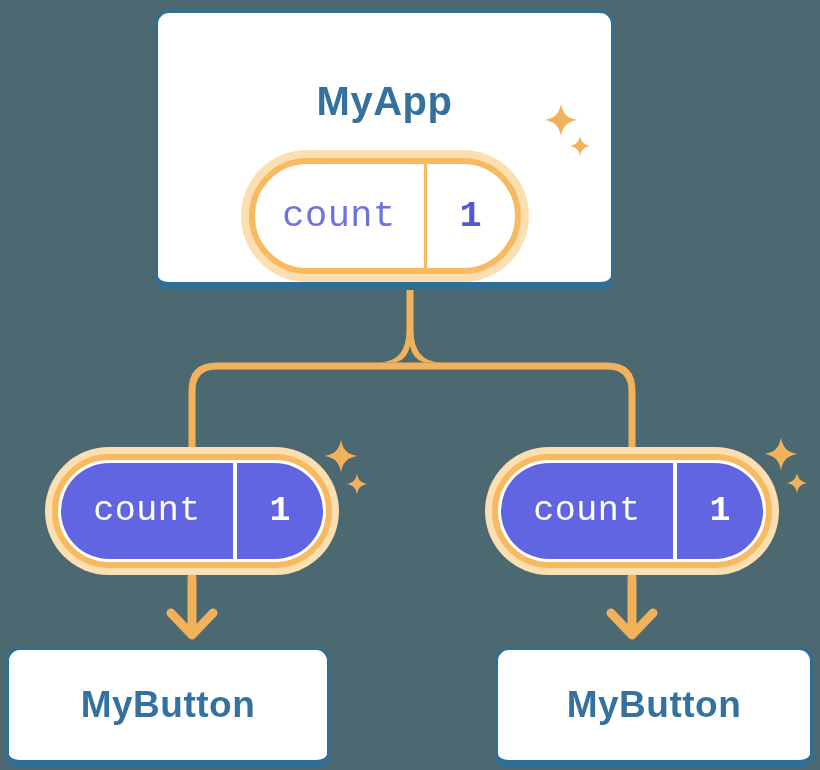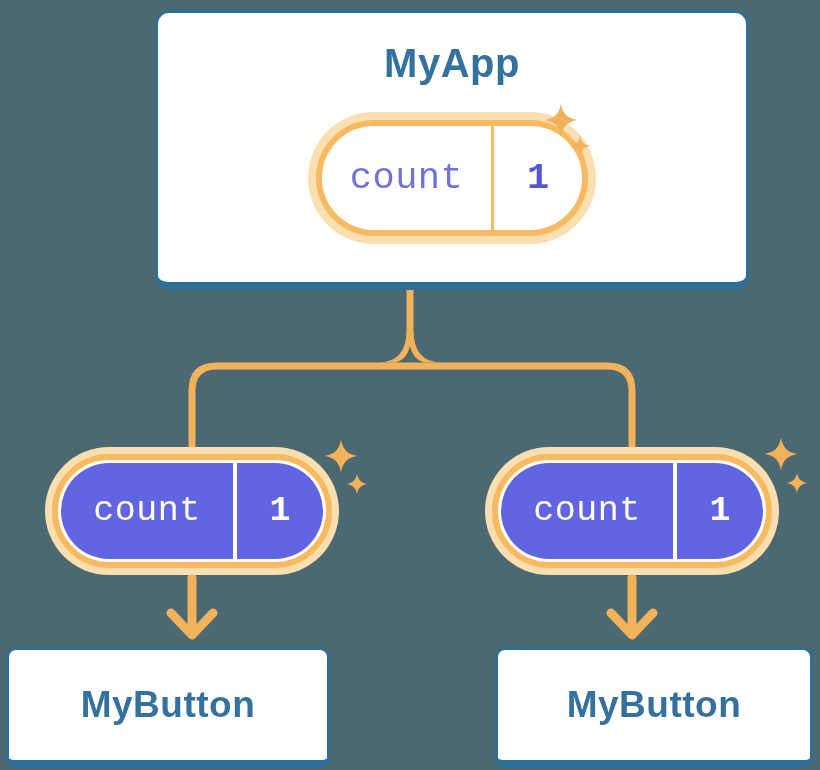--- a/index.html
+++ b/index.html
@@ -31,22 +31,22 @@
   .sparkle{fill:var(--connector);}
 
   .card{
     position:absolute;z-index:2;
     background:var(--card-fill);
     border:3px solid var(--card-border);
     border-bottom-width:8px;
     border-radius:14px;
     display:flex;flex-direction:column;align-items:center;
   }
-  .card-root{left:155px;top:10px;width:594px;height:280px;}
-  .card-leaf{justify-content:center;border-radius:10px;}
+  .card-root{left:155px;top:10px;width:459px;height:280px;justify-content:flex-end;}
+  .card-leaf{justify-content:center;}
   .card-leaf-left{left:6px;top:647px;width:324px;height:121px;}
   .card-leaf-right{left:495px;top:647px;width:318px;height:121px;}
 
   .card-title{
     margin-top:28px;
     font-size:40px;font-weight:700;letter-spacing:.5px;
     color:var(--title-text);
   }
   .leaf-title{font-size:37px;font-weight:700;letter-spacing:.5px;color:var(--title-text);margin-top:0;}
 

